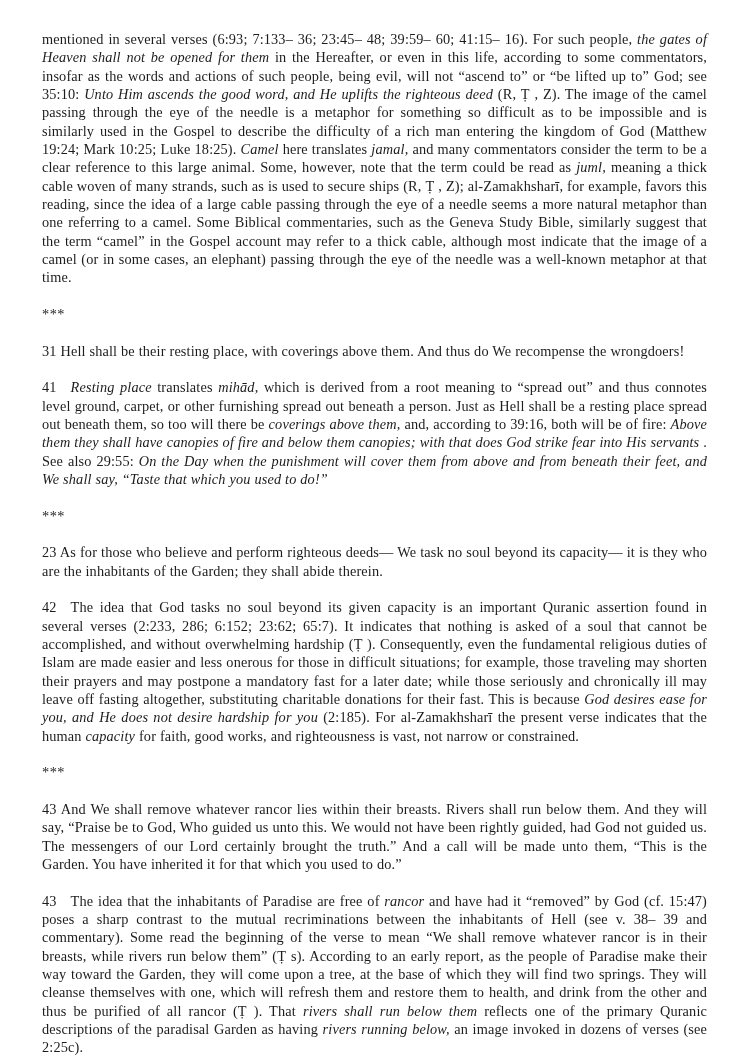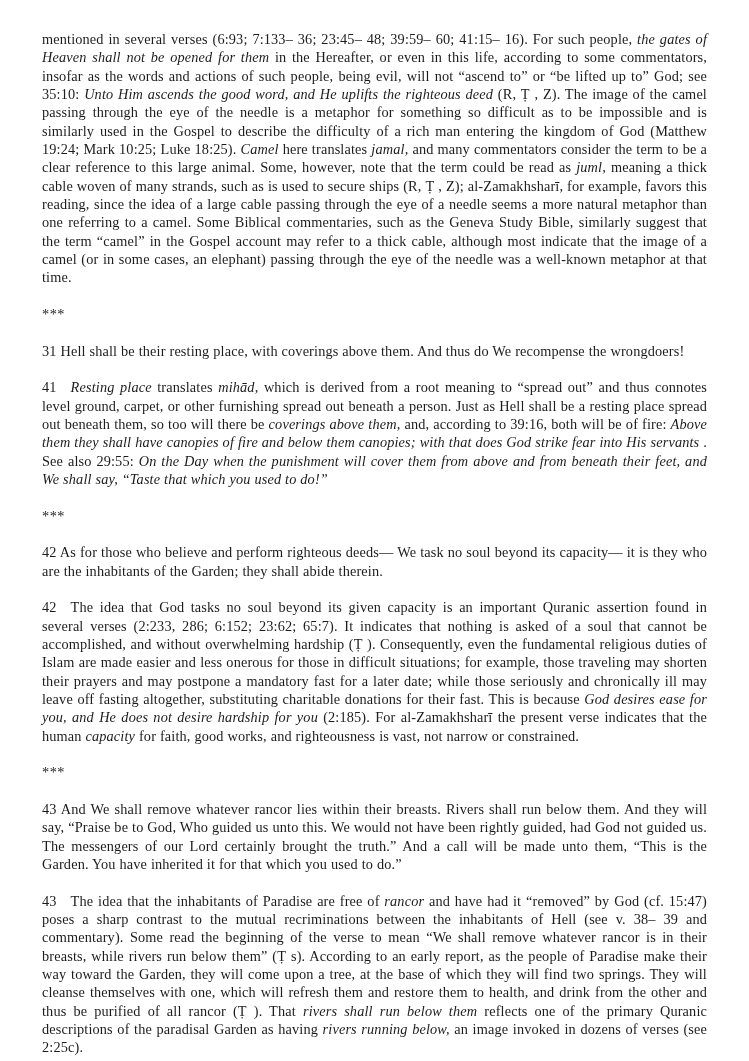--- a/index.html
+++ b/index.html
@@ -58,19 +58,19 @@
 </head>
 <body>
 
 <div class="page">
   <div class="col" id="text-column">
       <p class="para"><span>mentioned in several verses (6:93; 7:133– 36; 23:45– 48; 39:59– 60; 41:15– 16). For such people, </span><i class="it">the gates of Heaven shall not be opened for them</i><span> in the Hereafter, or even in this life, according to some commentators, insofar as the words and actions of such people, being evil, will not “ascend to” or “be lifted up to” God; see 35:10: </span><i class="it">Unto Him ascends the good word, and He uplifts the righteous deed</i><span> (R, Ṭ , Z). The image of the camel passing through the eye of the needle is a metaphor for something so difficult as to be impossible and is similarly used in the Gospel to describe the difficulty of a rich man entering the kingdom of God (Matthew 19:24; Mark 10:25; Luke 18:25). </span><i class="it">Camel</i><span> here translates </span><i class="it">jamal,</i><span> and many commentators consider the term to be a clear reference to this large animal. Some, however, note that the term could be read as </span><i class="it">juml,</i><span> meaning a thick cable woven of many strands, such as is used to secure ships (R, Ṭ , Z); al-Zamakhsharī, for example, favors this reading, since the idea of a large cable passing through the eye of a needle seems a more natural metaphor than one referring to a camel. Some Biblical commentaries, such as the Geneva Study Bible, similarly suggest that the term “camel” in the Gospel account may refer to a thick cable, although most indicate that the image of a camel (or in some cases, an elephant) passing through the eye of the needle was a well-known metaphor at that time.</span></p>
       <p class="sep">***</p>
       <p class="para gap"><span>31 Hell shall be their resting place, with coverings above them. And thus do We recompense the wrongdoers!</span></p>
       <p class="para gap"><span>41</span><span class="wgap"></span><i class="it">Resting place</i><span> translates </span><i class="it">mihād,</i><span> which is derived from a root meaning to “spread out” and thus connotes level ground, carpet, or other furnishing spread out beneath a person. Just as Hell shall be a resting place spread out beneath them, so too will there be </span><i class="it">coverings above them,</i><span> and, according to 39:16, both will be of fire: </span><i class="it">Above them they shall have canopies of fire and below them canopies; with that does God strike fear into His servants</i><span> . See also 29:55: </span><i class="it">On the Day when the punishment will cover them from above and from beneath their feet, and We shall say, “Taste that which you used to do!”</i></p>
       <p class="sep">***</p>
-      <p class="para gap"><span>42 As for those who believe and perform righteous deeds— We task no soul beyond its capacity— it is they who are the inhabitants of the Garden; they shall abide therein.</span></p>
+      <p class="para gap"><span>23 As for those who believe and perform righteous deeds— We task no soul beyond its capacity— it is they who are the inhabitants of the Garden; they shall abide therein.</span></p>
       <p class="para gap"><span>42</span><span class="wgap"></span><span>The idea that God tasks no soul beyond its given capacity is an important Quranic assertion found in several verses (2:233, 286; 6:152; 23:62; 65:7). It indicates that nothing is asked of a soul that cannot be accomplished, and without overwhelming hardship (Ṭ ). Consequently, even the fundamental religious duties of Islam are made easier and less onerous for those in difficult situations; for example, those traveling may shorten their prayers and may postpone a mandatory fast for a later date; while those seriously and chronically ill may leave off fasting altogether, substituting charitable donations for their fast. This is because </span><i class="it">God desires ease for you, and He does not desire hardship for you</i><span> (2:185). For al-Zamakhsharī the present verse indicates that the human </span><i class="it">capacity</i><span> for faith, good works, and righteousness is vast, not narrow or constrained.</span></p>
       <p class="sep">***</p>
       <p class="para gap"><span>43 And We shall remove whatever rancor lies within their breasts. Rivers shall run below them. And they will say, “Praise be to God, Who guided us unto this. We would not have been rightly guided, had God not guided us. The messengers of our Lord certainly brought the truth.” And a call will be made unto them, “This is the Garden. You have inherited it for that which you used to do.”</span></p>
       <p class="para gap"><span>43</span><span class="wgap"></span><span>The idea that the inhabitants of Paradise are free of </span><i class="it">rancor</i><span> and have had it “removed” by God (cf. 15:47) poses a sharp contrast to the mutual recriminations between the inhabitants of Hell (see v. 38– 39 and commentary). Some read the beginning of the verse to mean “We shall remove whatever rancor is in their breasts, while rivers run below them” (Ṭ s). According to an early report, as the people of Paradise make their way toward the Garden, they will come upon a tree, at the base of which they will find two springs. They will cleanse themselves with one, which will refresh them and restore them to health, and drink from the other and thus be purified of all rancor (Ṭ ). That </span><i class="it">rivers shall run below them</i><span> reflects one of the primary Quranic descriptions of the paradisal Garden as having </span><i class="it">rivers running below,</i><span> an image invoked in dozens of verses (see 2:25c).</span></p>
     </div>
 </div>
 
 </body></html>

